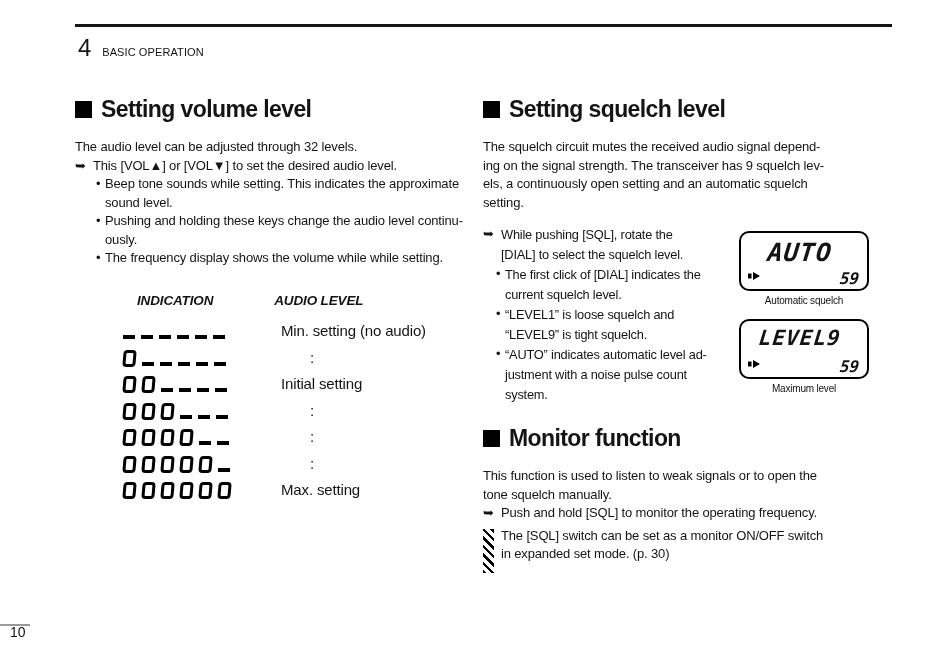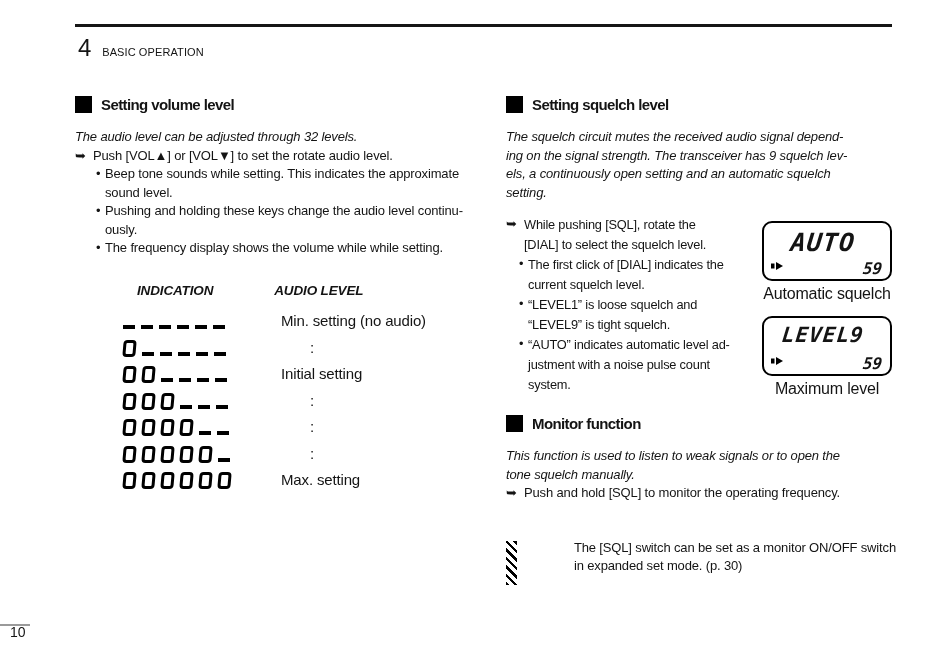--- a/index.html
+++ b/index.html
@@ -9,26 +9,26 @@
     letter-spacing:-0.15px;
   }
   
   .top-rule{position:absolute;left:75px;top:24px;width:817px;height:3px;background:#161616;}
   .chap{position:absolute;left:78px;top:34px;display:flex;align-items:baseline;gap:11px;}
   .chap-num{font-size:24px;font-weight:400;}
   .chap-title{font-size:11px;font-weight:400;letter-spacing:0.1px;}
   
   .col{position:absolute;top:96px;}
   .col-left{left:75px;width:400px;}
-  .col-right{left:506px;width:390px;}
+  .col-right{left:483px;width:390px;}
   h2.sec{display:flex;align-items:center;gap:9px;margin:0 0 15px 0;
-    font-size:15px;font-weight:bold;letter-spacing:-0.6px;}
+    font-size:23px;font-weight:bold;letter-spacing:-0.6px;}
   .sq{display:inline-block;width:17px;height:17px;background:#000;flex:0 0 17px;}
   .t{font-size:13px;line-height:18.5px;white-space:pre-line;}
-  p.t{margin:0;font-style:italic;}
+  p.t{margin:0;}
   
   .step{display:flex;margin-top:0;}
   .step .aglyph{flex:0 0 18px;font-size:13px;line-height:18.5px;}
   
   .bullet{display:flex;margin-left:21px;}
   .bullet .bglyph{flex:0 0 9px;font-size:13px;line-height:18.5px;}
   
   .vol-table{margin-top:25px;}
   .vt-head{display:flex;font-weight:bold;font-size:13.5px;margin-bottom:9px;font-style:italic;}
   .vt-head .h1{margin-left:62px;}
@@ -49,24 +49,24 @@
   .narrow .bullet .bglyph{font-size:12.8px;line-height:18px;}
   .lcd-stack{position:absolute;left:256px;top:6px;width:130px;}
   .lcd{position:relative;height:60px;border:2.5px solid #000;border-radius:10px;background:#fff;box-sizing:border-box;}
   .lcd-main{position:absolute;top:5px;left:0;right:8px;text-align:center;
     font-family:"DejaVu Sans Mono",monospace;font-style:italic;font-weight:bold;
     font-size:25px;letter-spacing:1px;transform:skewX(-6deg);}
   .lcd-sub{position:absolute;right:8px;bottom:1px;
     font-family:"DejaVu Sans Mono",monospace;font-style:italic;font-weight:bold;
     font-size:16px;transform:skewX(-6deg);}
   .lcd-ind{position:absolute;left:7px;bottom:9px;width:12px;height:8px;}
-  .lcd-caption{text-align:center;font-size:16px;margin:4px 0 13px 0;letter-spacing:-0.2px;}
+  .lcd-caption{text-align:center;font-size:10px;margin:4px 0 13px 0;letter-spacing:-0.2px;}
   .monitor-head{margin-top:14px;}
   
-  .note{display:flex;margin-top:36px;justify-content:space-between;}
+  .note{display:flex;margin-top:4px;}
   .hatch{flex:0 0 11px;height:44px;margin:2px 7px 0 0;
     background:repeating-linear-gradient(45deg,#000 0 2.4px,#fff 2.4px 6px);}
   
   .pg-rule{position:absolute;left:0;top:624px;width:30px;height:2px;background:#9a9a9a;}
   .pg-num{position:absolute;left:10px;top:624px;font-size:14px;}
 </style>
 </head>
 <body>
 
 <div class="page">
@@ -78,21 +78,21 @@
   </div>
 
   <div class="col col-left">
     <h2 class="sec">
       <span class="sq"></span>
       <span>Setting volume level</span>
     </h2>
     <p class="t">The audio level can be adjusted through 32 levels.</p>
     <div class="step">
       <span class="aglyph">➥</span>
-      <div class="t">Push [VOL▲] or [VOL▼] to set the rotate audio level.</div>
+      <div class="t">This [VOL▲] or [VOL▼] to set the desired audio level.</div>
     </div>
     <div class="bullet">
       <span class="bglyph">•</span>
       <div class="t">Beep tone sounds while setting. This indicates the approximate
 sound level.</div>
     </div>
     <div class="bullet">
       <span class="bglyph">•</span>
       <div class="t">Pushing and holding these keys change the audio level continu-
 ously.</div>

